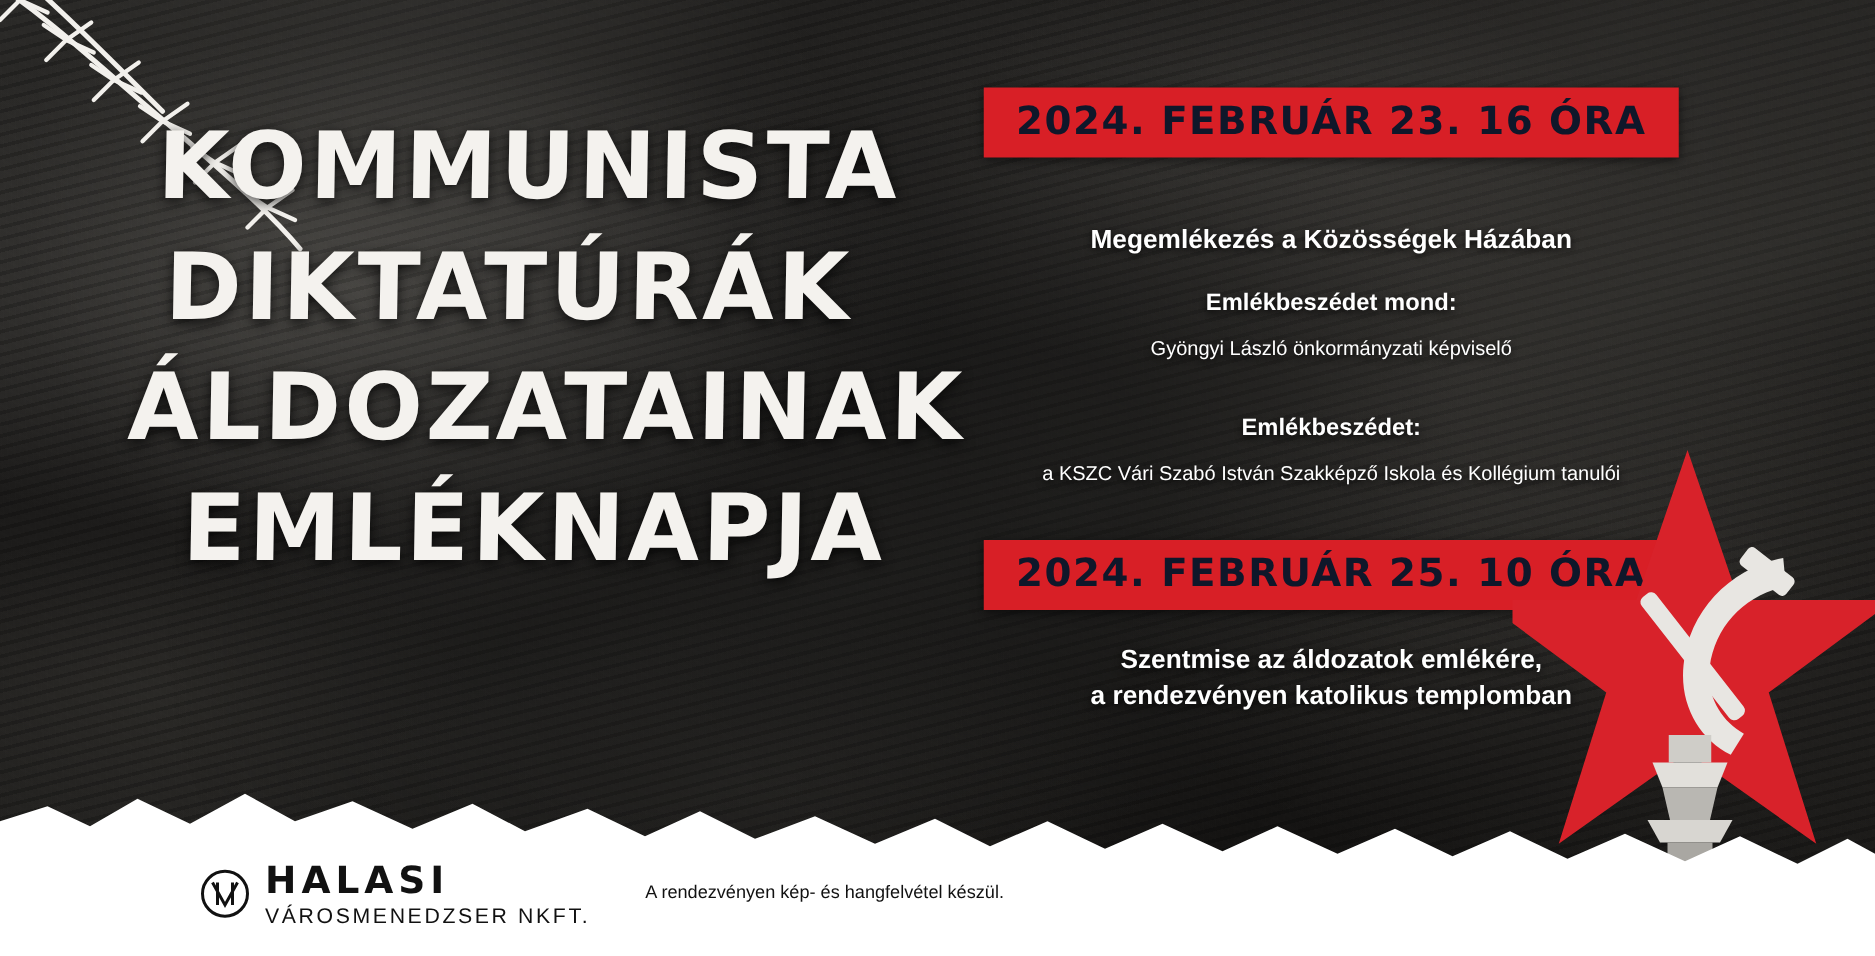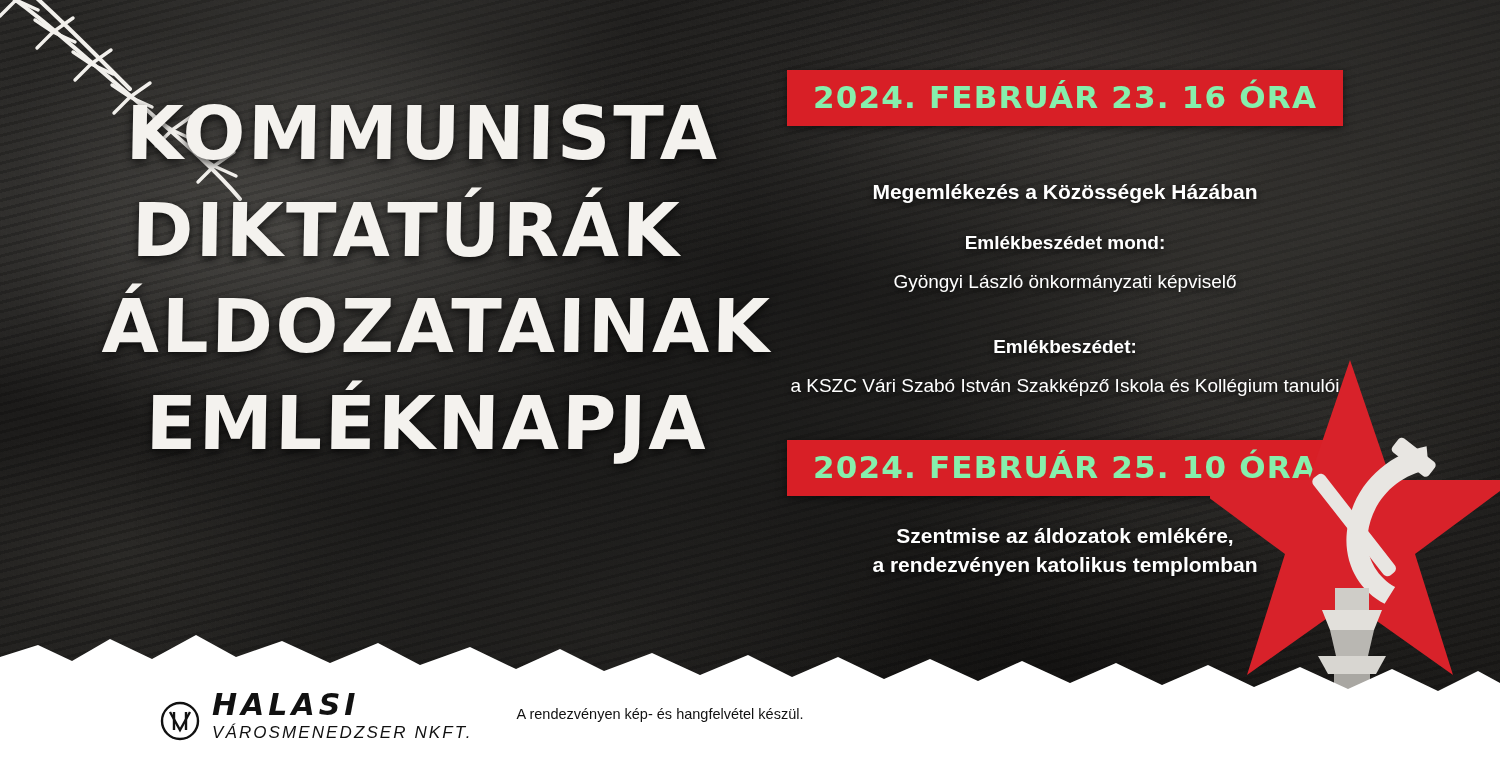--- a/index.html
+++ b/index.html
@@ -94,21 +94,21 @@
     position: absolute;
     left: 700px;
     top: 70px;
     width: 730px;
     text-align: center;
     color: #ffffff;
   }
   .date-bar {
     display: inline-block;
     background: #d81f26;
-    color: #86efac;
+    color: #0f172a;
     font-family: "DejaVu Sans", sans-serif;
     font-weight: 700;
     font-size: 31px;
     letter-spacing: 1.2px;
     padding: 9px 26px 11px 26px;
     text-transform: uppercase;
     box-shadow: 0 2px 8px rgba(0,0,0,.55);
   }
   .blk { margin-top: 26px; }
   .strong-line {
@@ -118,21 +118,21 @@
     margin: 0;
     text-shadow: 0 2px 6px rgba(0,0,0,.8);
   }
   .label-line {
     font-size: 19px;
     font-weight: 700;
     margin: 0 0 3px 0;
     text-shadow: 0 2px 6px rgba(0,0,0,.8);
   }
   .plain-line {
-    font-size: 19px;
+    font-size: 16px;
     font-weight: 400;
     margin: 17px;
     text-shadow: 0 2px 6px rgba(0,0,0,.8);
   }
   .gap-md { height: 26px; }
 
   
   .star-wrap {
     position: absolute;
     right: -10px;
@@ -160,23 +160,22 @@
     width: 1500px;
     height: 100px;
     display: flex;
     align-items: center;
     padding-left: 160px;
     box-sizing: border-box;
     color: #111111;
   }
   .logo {
     display: flex;
-    align-items: flex-end;
+    align-items: center;
     gap: 12px;
-    font-style: italic;
   }
   .logo-mark {
     width: 40px;
     height: 40px;
     flex: 0 0 40px;
   }
   .logo-text-main {
     font-family: "DejaVu Sans", sans-serif;
     font-weight: 700;
     font-size: 30px;

